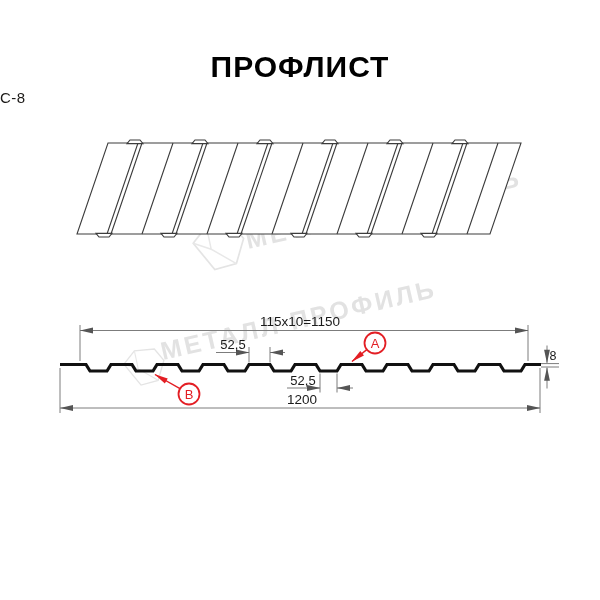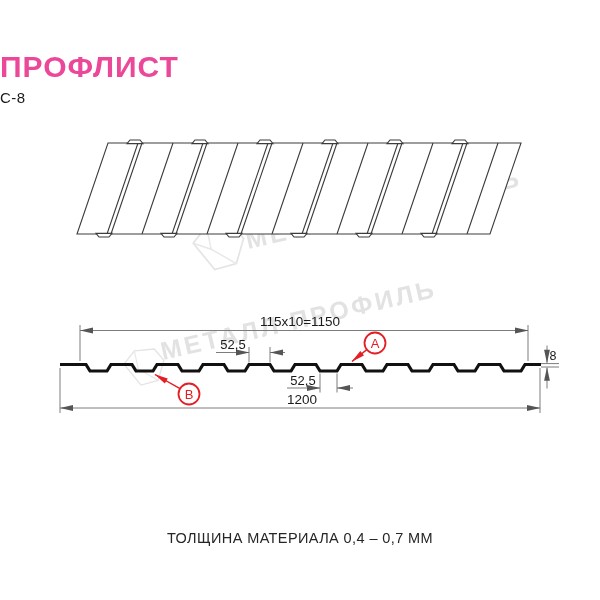--- a/index.html
+++ b/index.html
@@ -1,23 +1,23 @@
 <!DOCTYPE html>
 <html><head>
 <meta charset="utf-8">
 <style>
   html,body{margin:0;padding:0;}
   .page{
     position:relative;width:600px;height:600px;background:#ffffff;overflow:hidden;
     font-family:"Liberation Sans",sans-serif;
   }
   .page-title{
-    position:absolute;top:52px;left:0;width:600px;
+    position:absolute;top:52px;left:0;width:600px;text-align:center;
     font-size:30px;line-height:30px;font-weight:bold;letter-spacing:1px;
-    color:#ec4899;margin:0;
+    color:#000000;margin:0;
   }
   .product-code{
     position:absolute;top:90px;left:0;width:600px;text-align:left;
     font-size:15px;line-height:15px;letter-spacing:.5px;color:#1d1b19;
   }
   .footer-note{
     position:absolute;top:530px;left:0;width:600px;text-align:center;
     font-size:14.5px;line-height:17px;letter-spacing:.4px;color:#262626;
   }
   svg.art{position:absolute;top:0;left:0;}
@@ -129,14 +129,13 @@
       </g>
 
       <g>
         <line x1="180" y1="388.7" x2="155" y2="374.5" stroke="#e31e24" stroke-width="1.4" marker-end="url(#arrR)"></line>
         <circle cx="189" cy="394" r="10.5" fill="#ffffff" stroke="#e31e24" stroke-width="1.8"></circle>
         <text class="redtxt" x="189" y="398.5" text-anchor="middle">B</text>
       </g>
     </g>
   </svg>
 
-  <div class="footer-note">ТОЛЩИНА МАТЕРИАЛА 0,4 – 0,7 ММ</div>
 </div>
 
 </body></html>

